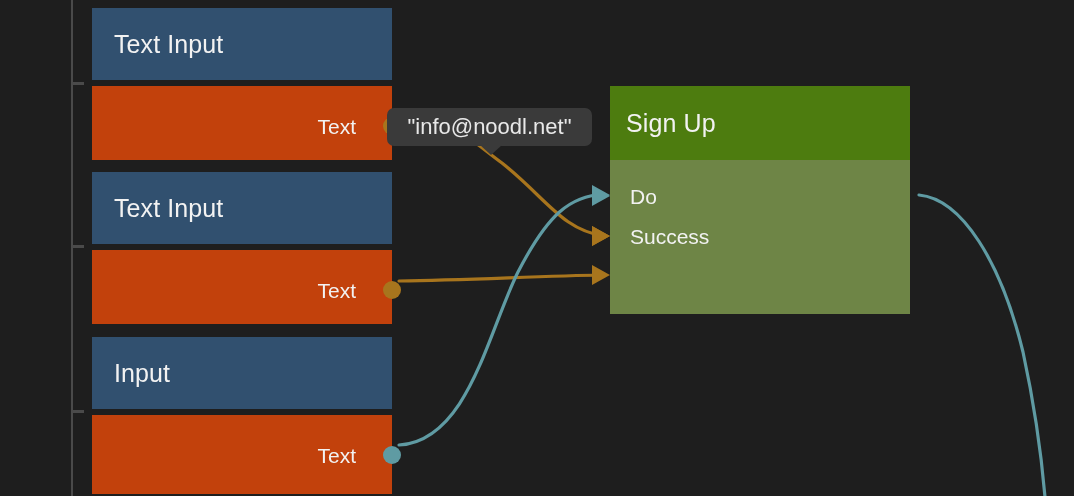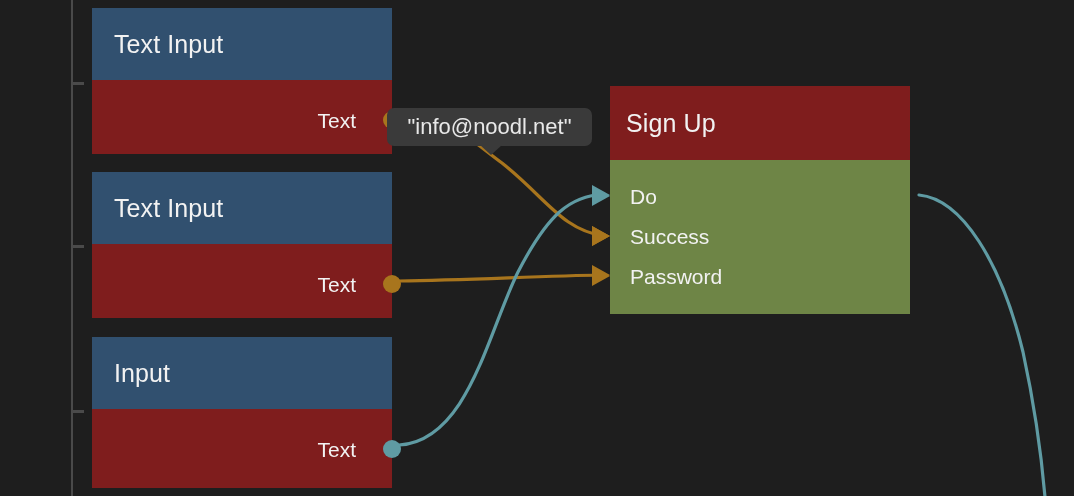--- a/index.html
+++ b/index.html
@@ -67,24 +67,24 @@
     line-height: 1;
     text-align: center;
   }
   .node-body {
     box-sizing: border-box;
     position: relative;
   }
 
   
   .node-blue .node-header { background: #31506f; }
-  .node-blue .node-body   { background: #7f1d1d; }
-
-  
-  .node-olive .node-header { background: #7f1d1d; padding-left: 16px; }
+  .node-blue .node-body   { background: #c2410c; margin-top: 6px; }
+
+  
+  .node-olive .node-header { background: #4d7c0f; padding-left: 16px; }
   .node-olive .node-body   { background: #6e8546; }
 
   
   .port-row {
     position: absolute;
     display: flex;
     align-items: center;
     height: 24px;
   }
   .port-label {
@@ -227,24 +227,20 @@
       <div class="port-row port-in" style="top:24px;text-align:right;">
         <span class="tri tri-teal"></span>
         <span class="port-label">Do</span>
       </div>
 
       <div class="port-row port-in" style="top:64px;">
         <span class="tri tri-orange"></span>
         <span class="port-label">Success</span>
       </div>
 
-      <div class="port-row port-in" style="top:104px;">
-        <span class="tri tri-orange"></span>
-        <span class="port-label">Password</span>
-      </div>
 
 
     </div>
   </div>
 
   <div class="tooltip" style="left:387px; top:108px; width:205px; height:38px;">
     <span class="tooltip-text">"info@noodl.net"</span>
     <span class="tooltip-arrow"></span>
   </div>
 

